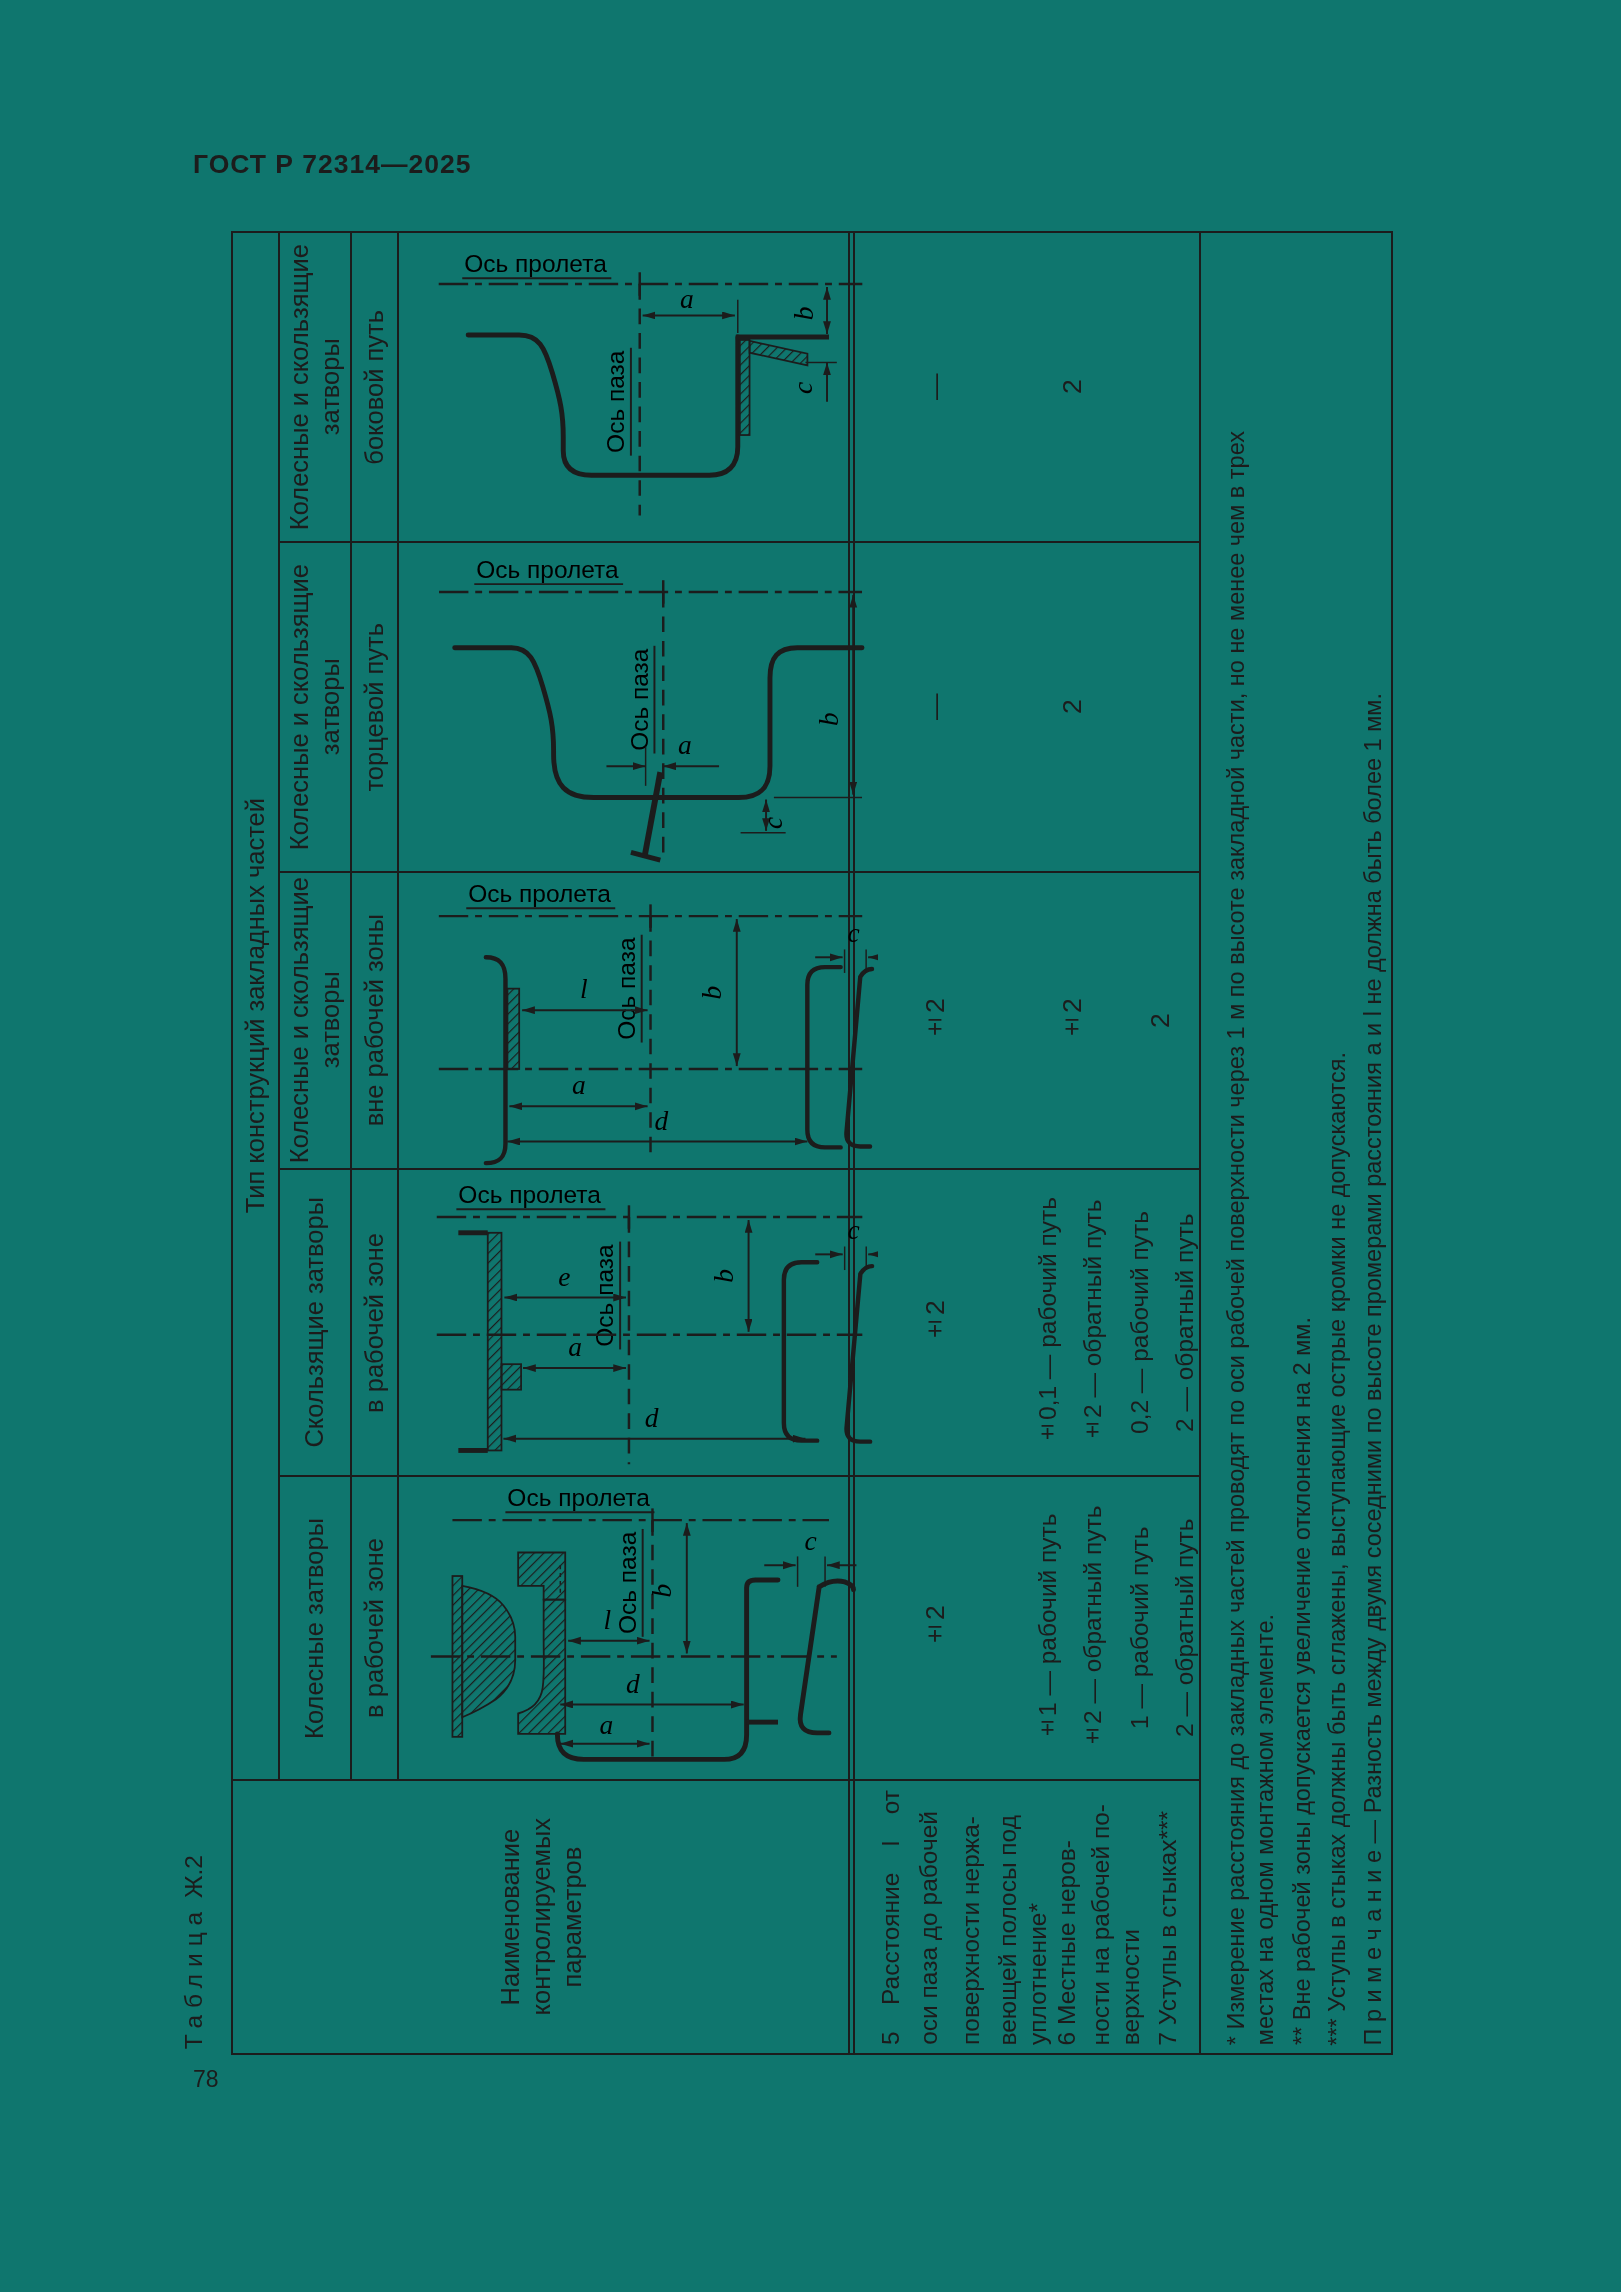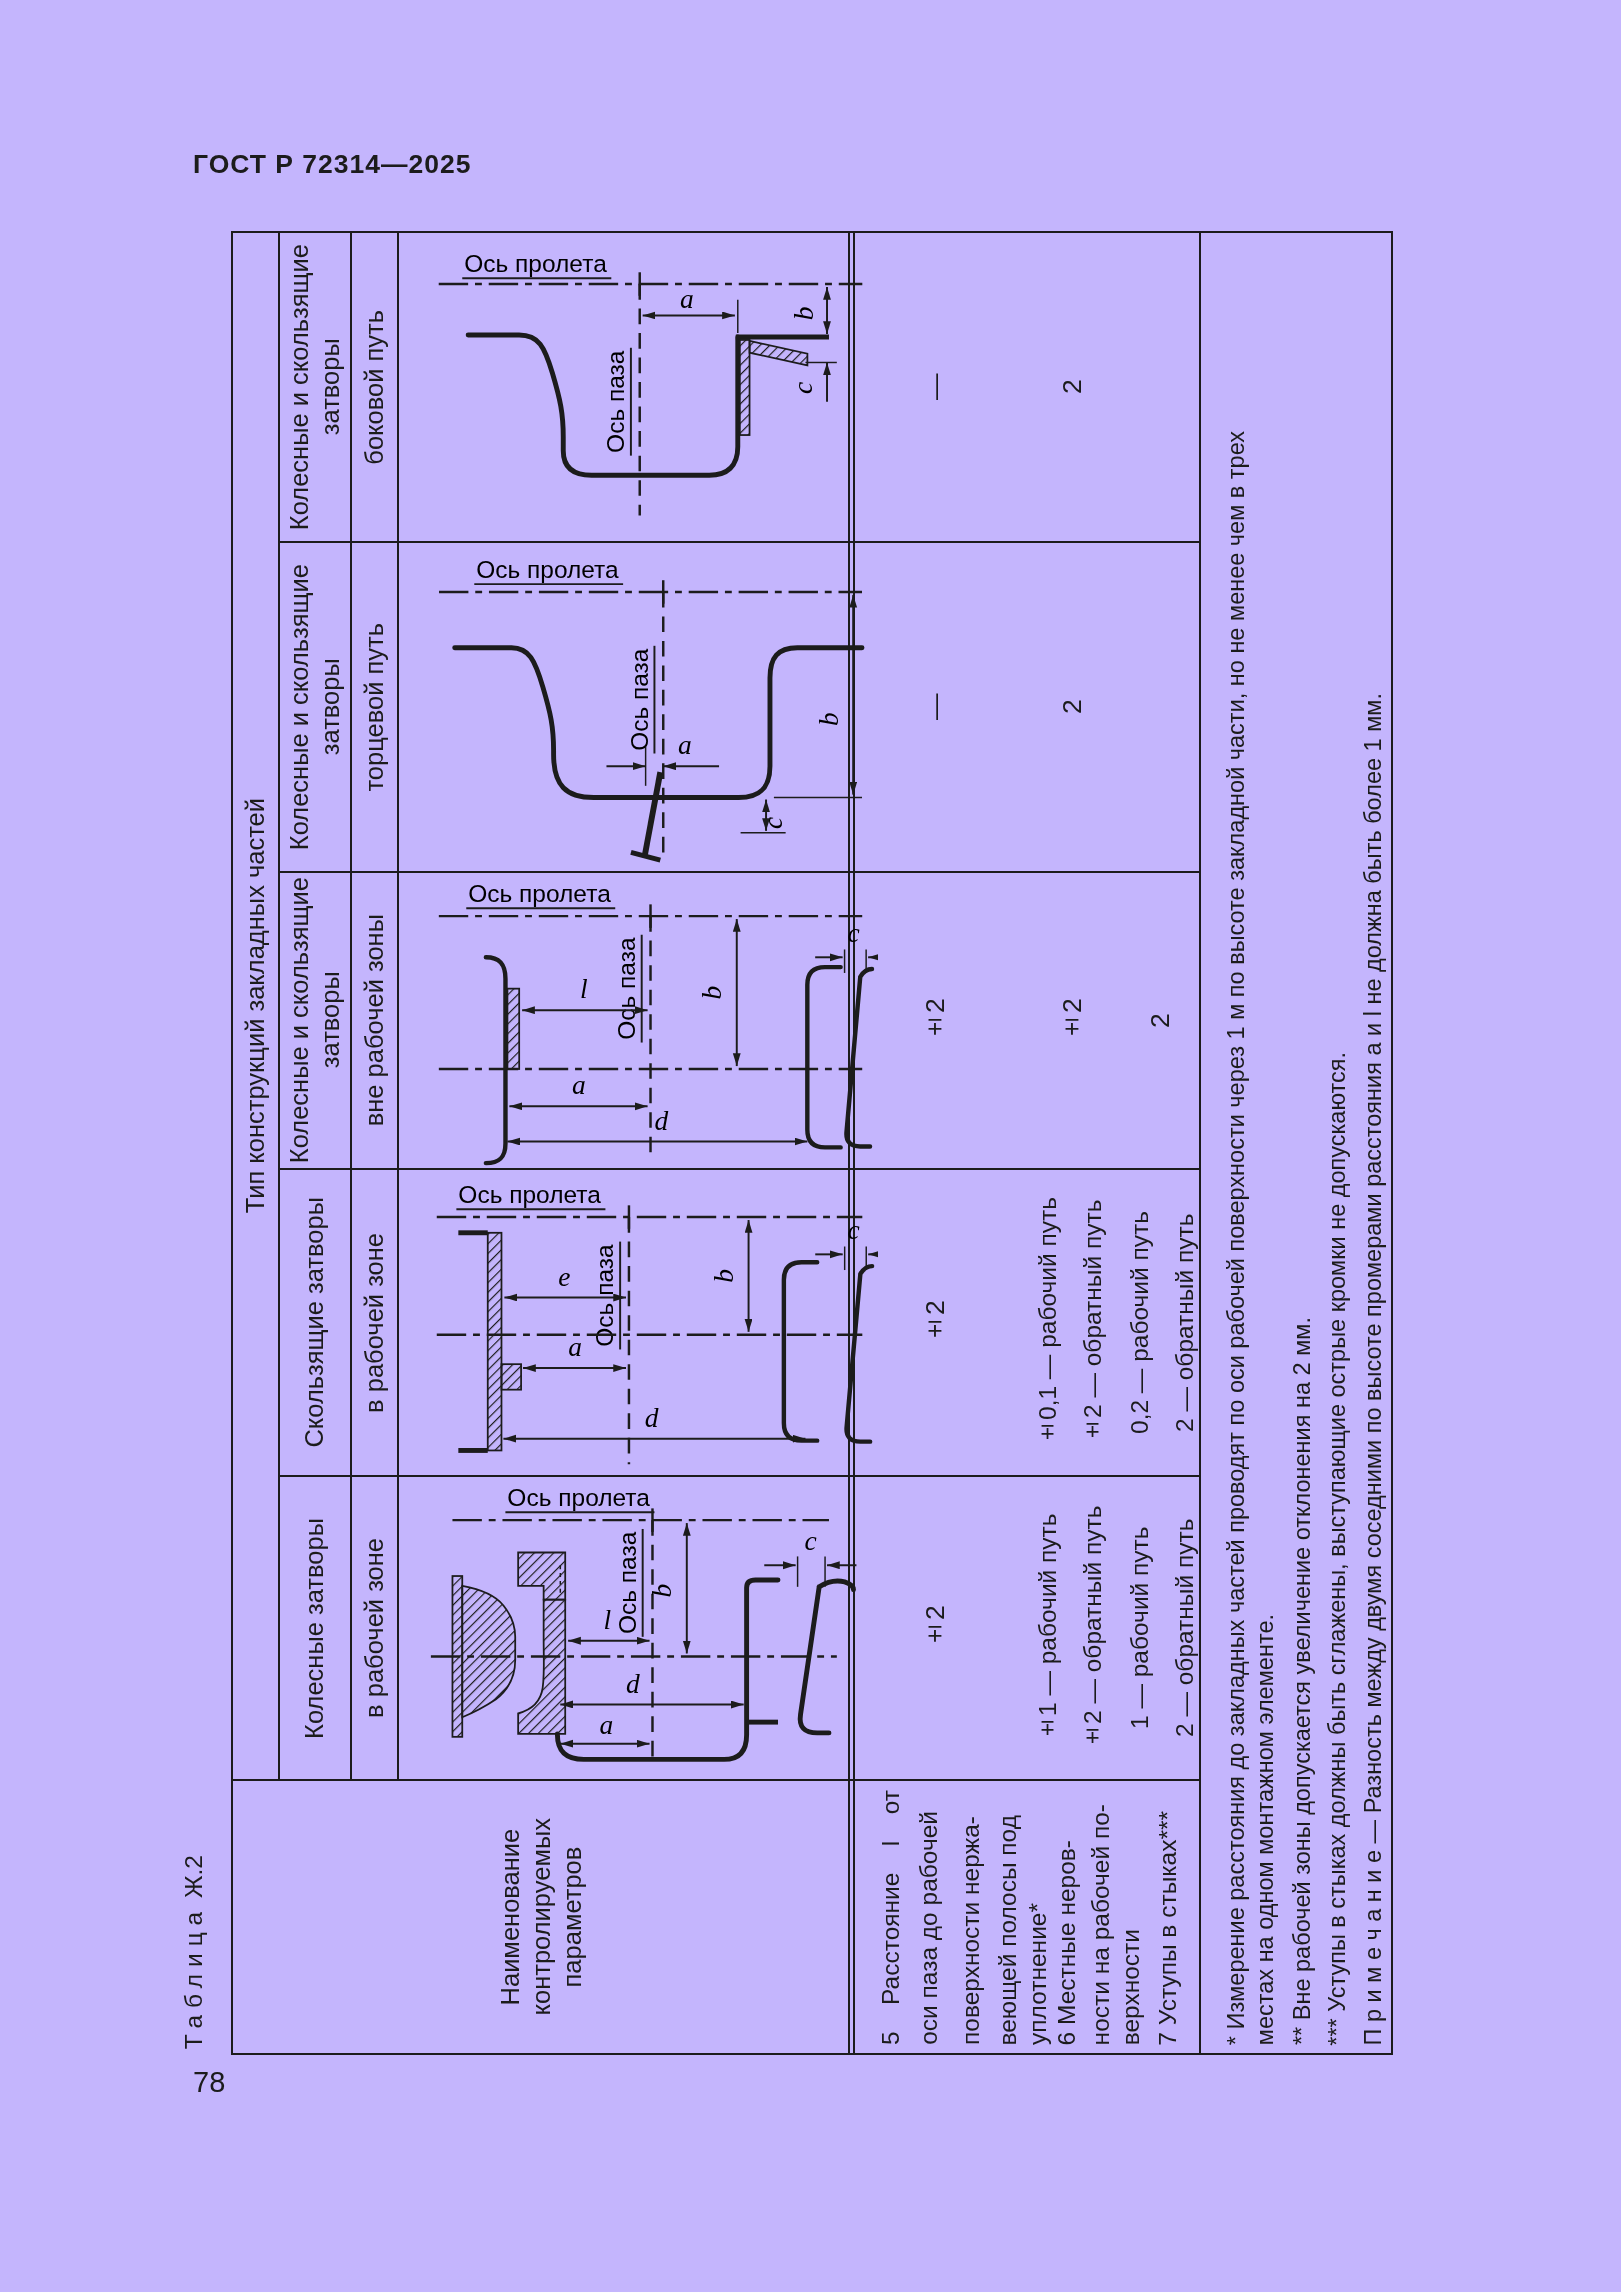--- a/index.html
+++ b/index.html
@@ -1,19 +1,19 @@
 <!DOCTYPE html>
 <html><head>
 <meta charset="utf-8">
 <style>
   html,body{margin:0;padding:0;background:#d9d9d9;}
-  .page{position:relative;width:1621px;height:2293px;background:#c4b5fd;overflow:hidden;
+  .page{position:relative;width:1621px;height:2293px;background:#0f766e;overflow:hidden;
         font-family:"Liberation Sans", sans-serif;color:#1c1c1c;}
   .gost-header{position:absolute;left:193px;top:149px;font-size:26.5px;font-weight:bold;letter-spacing:1px;}
-  .pagenum{position:absolute;left:193px;top:2066px;font-size:29px;}
+  .pagenum{position:absolute;left:193px;top:2066px;font-size:23px;}
   
   .vt{writing-mode:vertical-rl;transform:rotate(180deg);white-space:pre-line;text-align:center;line-height:1.22;}
   .vcap{position:absolute;left:180px;top:1855px;writing-mode:vertical-rl;transform:rotate(180deg);
         font-size:24.5px;white-space:nowrap;}
   .spaced{letter-spacing:6.9px;}
   .tbl{position:absolute;left:231px;top:231px;width:1158px;height:1820px;border:2.9px solid #1c1c1c;}
   .gl{position:absolute;background:#1c1c1c;}
   .cell{position:absolute;display:flex;align-items:center;justify-content:center;font-size:25.5px;}
   .vv{position:absolute;top:0;height:100%;writing-mode:vertical-rl;transform:rotate(180deg);
       text-align:center;white-space:nowrap;font-size:26.5px;}

